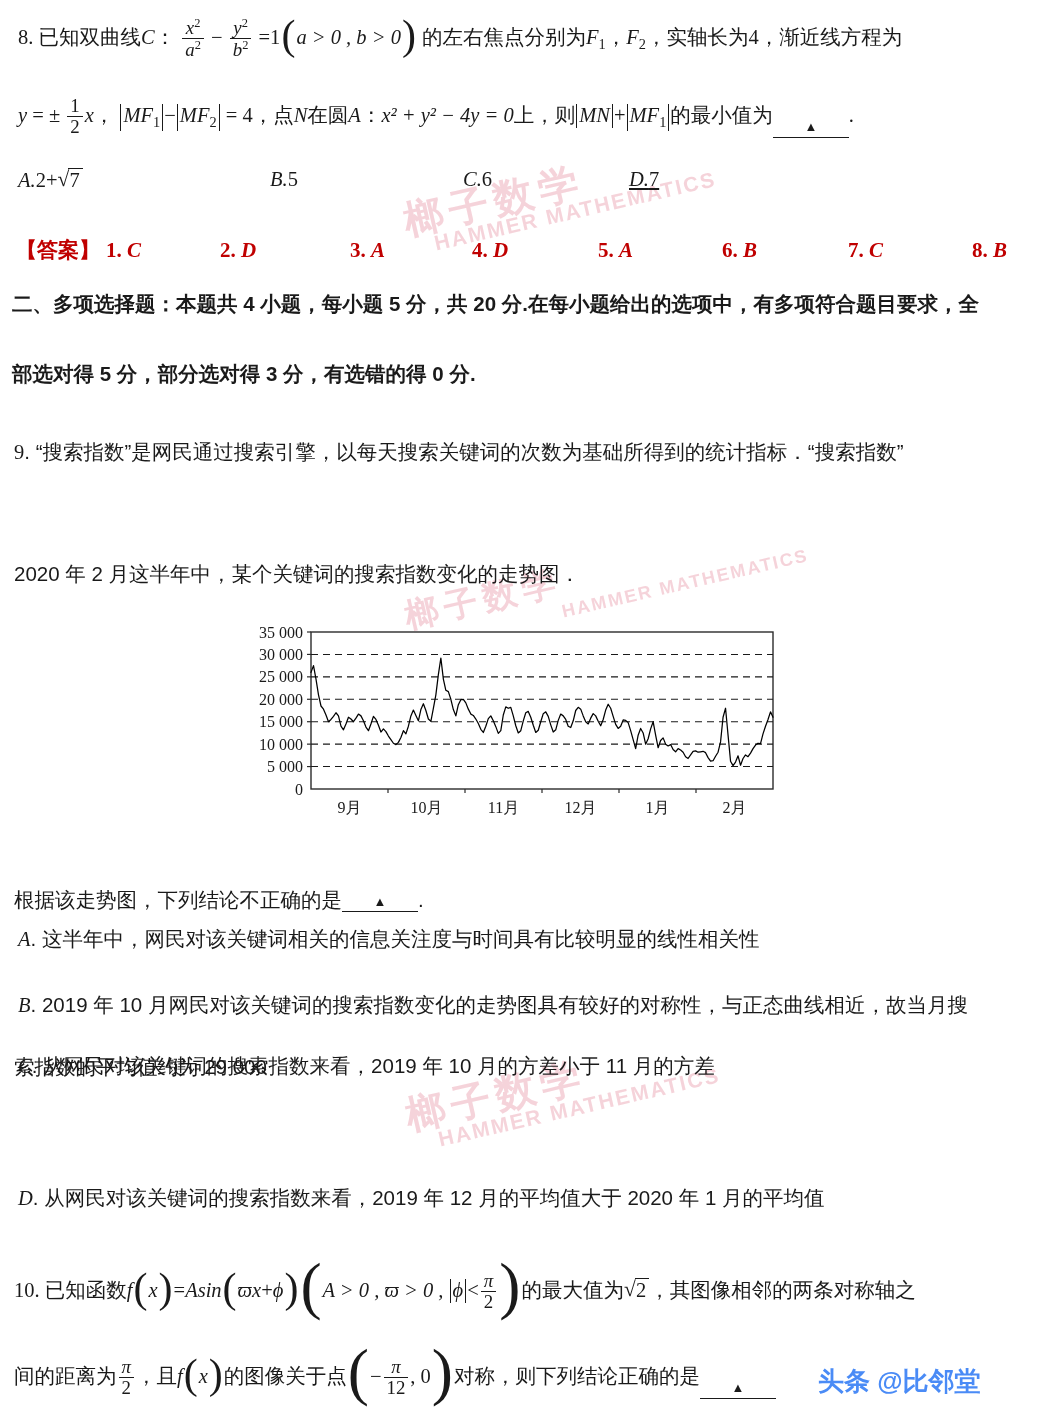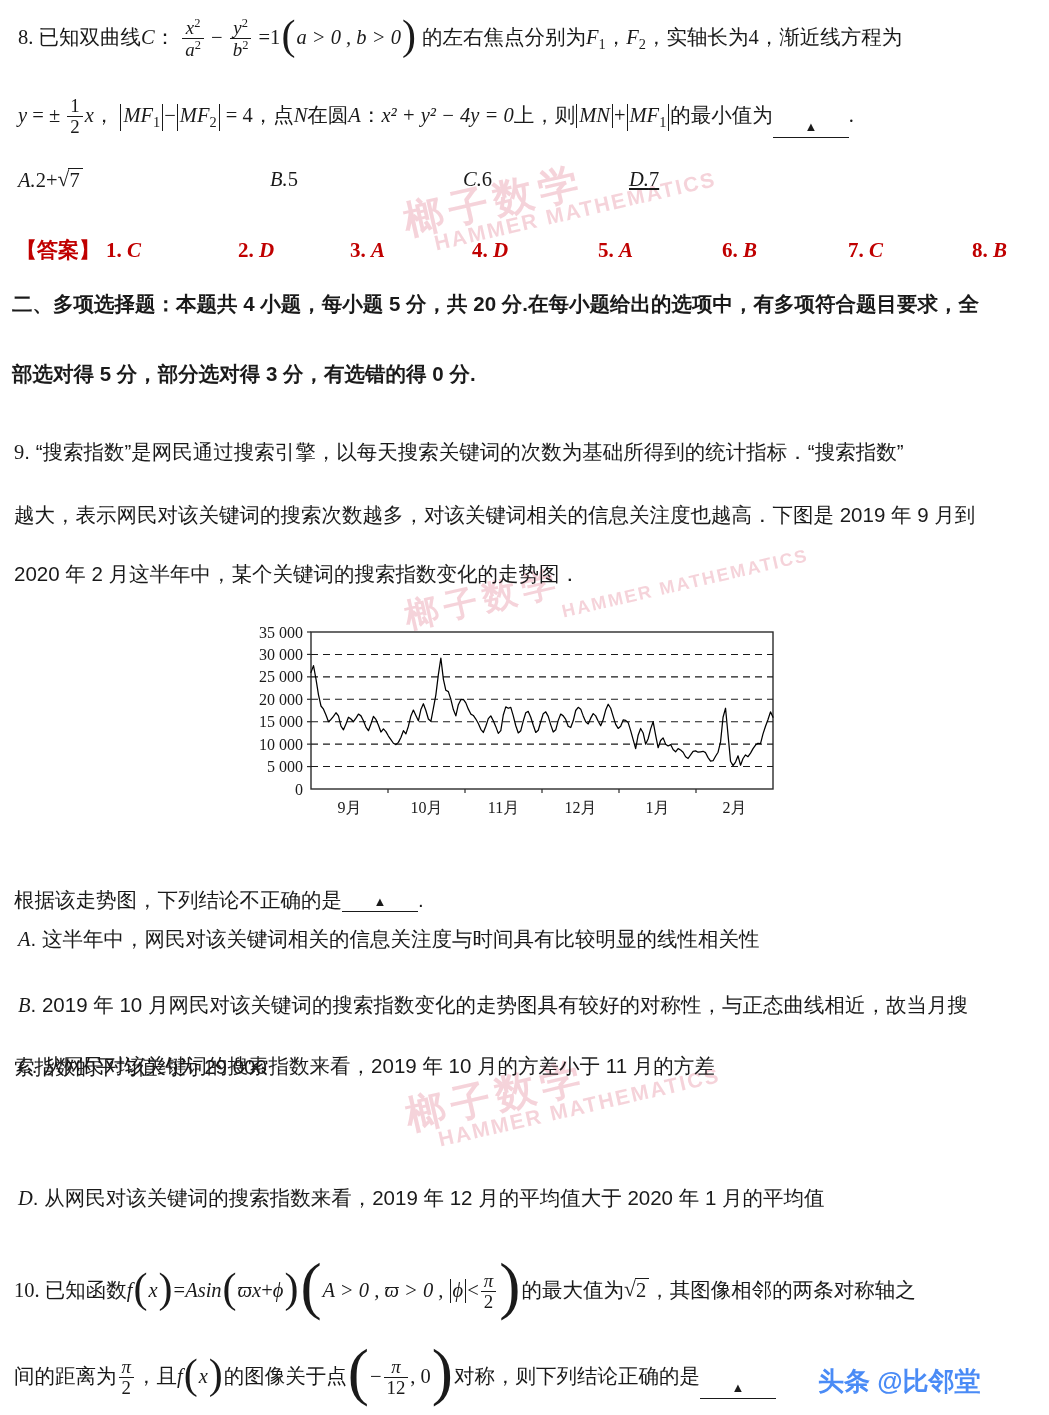--- a/index.html
+++ b/index.html
@@ -156,21 +156,21 @@
   <div class="line serif" style="left:463px; top:168px;">
     <span class="mi">C.</span><span>6</span>
   </div>
   <div class="line serif" style="left:629px; top:168px;text-decoration:underline;">
     <span class="mi">D.</span><span>7</span>
   </div>
 
   <div class="line" style="left:16px; top:238px; font-size:21px;">
     <span class="ans-head">【答案】</span><span style="display:inline-block;width:6px"></span><span class="ans-n">1</span><span class="ans-n">.</span> <span class="ans-l">C</span>
   </div>
-  <div class="line" style="left:238px; top:238px; font-size:21px;">
+  <div class="line" style="left:220px; top:238px; font-size:21px;">
     <span class="ans-n">2</span><span class="ans-n">.</span> <span class="ans-l">D</span>
   </div>
   <div class="line" style="left:350px; top:238px; font-size:21px;">
     <span class="ans-n">3</span><span class="ans-n">.</span> <span class="ans-l">A</span>
   </div>
   <div class="line" style="left:472px; top:238px; font-size:21px;">
     <span class="ans-n">4</span><span class="ans-n">.</span> <span class="ans-l">D</span>
   </div>
   <div class="line" style="left:598px; top:238px; font-size:21px;">
     <span class="ans-n">5</span><span class="ans-n">.</span> <span class="ans-l">A</span>
@@ -185,21 +185,20 @@
     <span class="ans-n">8</span><span class="ans-n">.</span> <span class="ans-l">B</span>
   </div>
 
   <div class="line cn section-head" style="left:12px; top:292px; font-size:20.5px;">二、多项选择题：本题共 4 小题，每小题 5 分，共 20 分.在每小题给出的选项中，有多项符合题目要求，全</div>
   <div class="line cn section-head" style="left:12px; top:362px; font-size:20.5px;">部选对得 5 分，部分选对得 3 分，有选错的得 0 分.</div>
 
   <div class="line cn" style="left:14px; top:440px;">
     <span class="num">9</span><span>.</span>
     <span>“搜索指数”是网民通过搜索引擎，以每天搜索关键词的次数为基础所得到的统计指标．“搜索指数”</span>
   </div>
-  <div class="line cn" style="left:14px; top:503px;">越大，表示网民对该关键词的搜索次数越多，对该关键词相关的信息关注度也越高．下图是 2019 年 9 月到</div>
   <div class="line cn" style="left:14px; top:562px;">2020 年 2 月这半年中，某个关键词的搜索指数变化的走势图．</div>
 
   <div id="chart-figure">
     <svg id="chart-svg" width="530" height="212" viewBox="0 0 530 212">
 
       <rect id="plot-frame" x="59" y="14" width="462" height="157" fill="#ffffff" stroke="#2b2b2b" stroke-width="1.4"></rect>
       <g id="gridlines">
           <line x1="59" x2="521" y1="148.57142857142858" y2="148.57142857142858" stroke="#1a1a1a" stroke-width="1.1" stroke-dasharray="7 5"></line>
           <line x1="59" x2="521" y1="126.14285714285714" y2="126.14285714285714" stroke="#1a1a1a" stroke-width="1.1" stroke-dasharray="7 5"></line>
           <line x1="59" x2="521" y1="103.71428571428572" y2="103.71428571428572" stroke="#1a1a1a" stroke-width="1.1" stroke-dasharray="7 5"></line>

